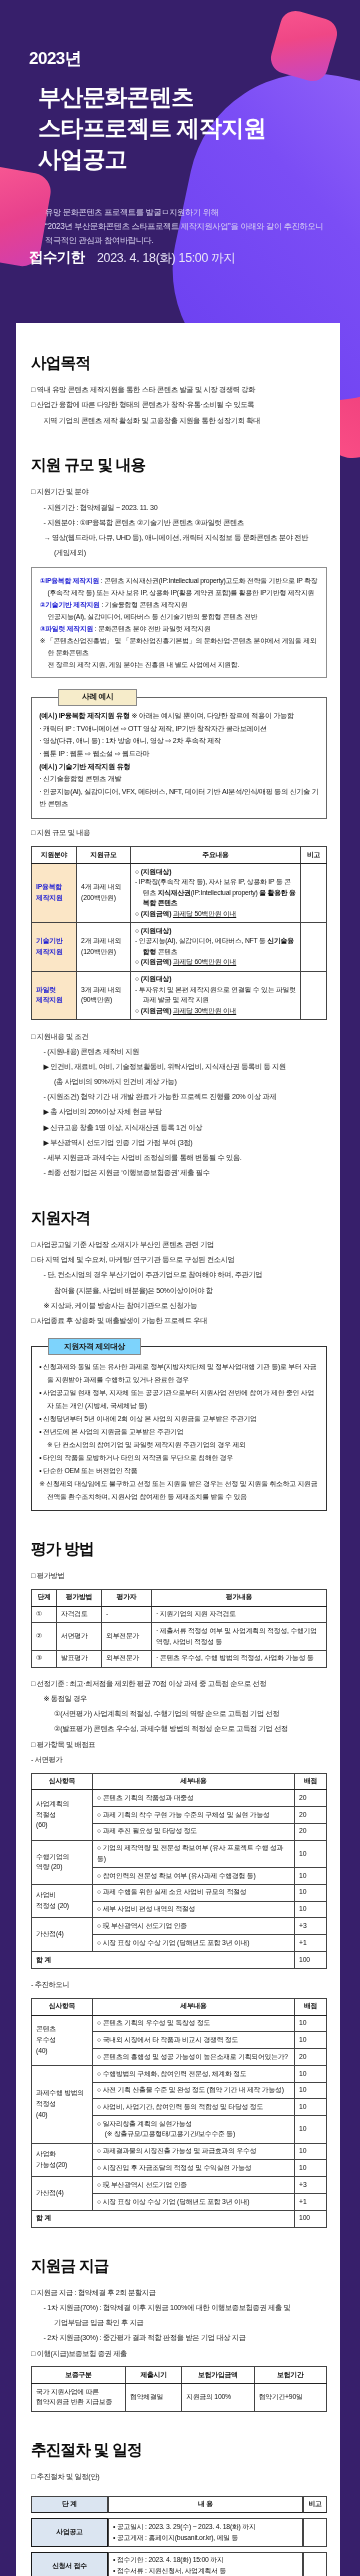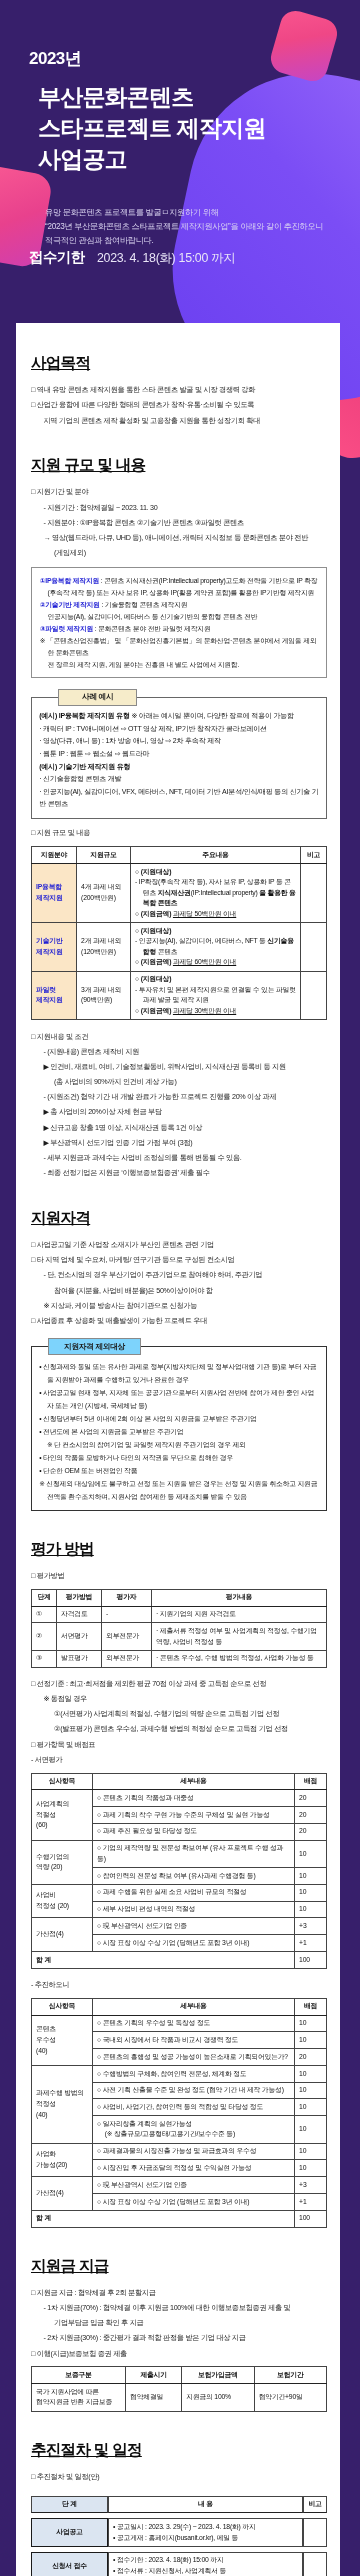--- a/index.html
+++ b/index.html
@@ -18,21 +18,21 @@
   
   header{position:absolute;left:0;top:0;width:361px;height:323px;z-index:3;color:#fff;}
   .hd-year{position:absolute;left:29px;top:47px;font-size:17px;font-weight:800;letter-spacing:-0.5px;}
   .hd-title{position:absolute;left:29px;top:73px;margin:9px;font-size:23px;line-height:31px;font-weight:800;letter-spacing:-0.8px;}
   .hd-intro{position:absolute;left:29px;top:190px;margin:16px;font-size:8.2px;line-height:14px;color:#ddd7f2;letter-spacing:-0.3px;}
   .hd-deadline{position:absolute;left:29px;top:248px;}
   .hd-deadline .lab{font-size:14.4px;font-weight:800;letter-spacing:-0.5px;margin-right:12.4px;}
   .hd-deadline .val{font-size:12.4px;font-weight:400;color:#e9e5f7;letter-spacing:-0.3px;}
   
   .card{position:relative;z-index:2;margin:323px 20.6px 23px 15.5px;background:#ffffff;padding:15.5px 13.4px 36px 15.5px;color:#1c1c1c;}
-  h2.sec{font-size:15.5px;font-weight:800;color:#0c0c0c;letter-spacing:-0.7px;margin:28px 0 10.3px 0;text-decoration:underline;}
+  h2.sec{font-size:15.5px;font-weight:800;color:#0c0c0c;letter-spacing:-0.7px;margin:28px 0 10.3px 0;}
   h2.sec:first-child{margin-top:14.4px;}
   p.ln{margin:0 0 2.6px 0;font-size:7.2px;line-height:12.6px;letter-spacing:-0.3px;color:#1c1c1c;}
   .pi-0{padding-left:0;}
   .pi-1{padding-left:12.4px;}
   .pi-2{padding-left:23px;}
   .b{font-weight:700;}
   .u{text-decoration:underline;text-underline-offset:1px;}
   .c-blue{color:#1f1fd4;}
   
   .box{border:0.7px solid #8f8f8f;margin:7.2px 0 5.2px 0;padding:6.7px 7.7px;font-size:6.8px;line-height:12px;letter-spacing:-0.2px;color:#111;}

